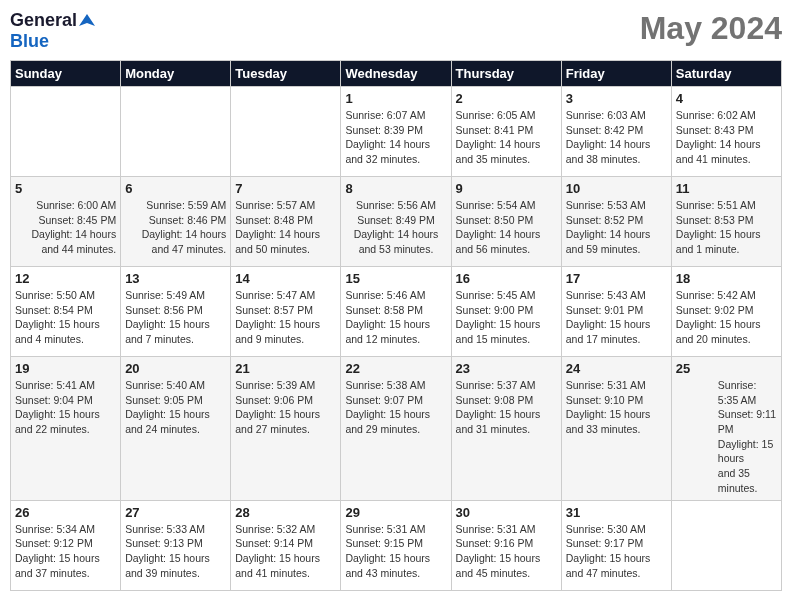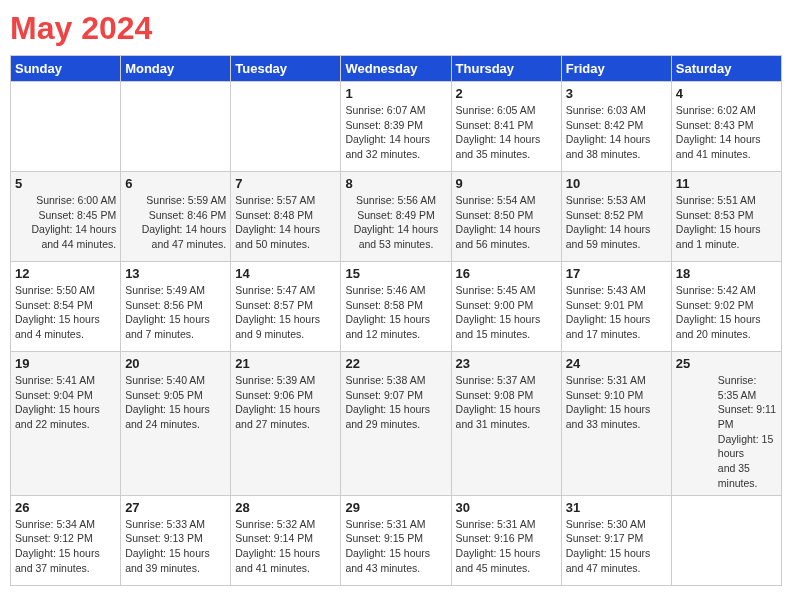--- a/index.html
+++ b/index.html
@@ -34,33 +34,33 @@
     .logo-line {
       display: flex;
       align-items: center;
     }
     .title-block {
       text-align: right;
     }
     .month-year {
       font-size: 32px;
       font-weight: bold;
-      color: #ef4444;
+      color: #737373;
     }
     .location {
       font-size: 16px;
       color: #333;
     }
     .calendar {
       width: 100%;
       border-collapse: collapse;
       table-layout: fixed;
     }
     .calendar th {
-      background: #1d4ed8;
+      background: #0f172a;
       color: #fff;
       font-size: 13px;
       font-weight: bold;
       padding: 5px 4px;
       text-align: left;
       border: 1px solid #ccc;
     }
     .calendar td {
       vertical-align: top;
       border: 1px solid #ccc;
@@ -84,20 +84,31 @@
       color: #333;
     }
     .empty-cell {
       background: #fff !important;
     }
   </style>
 </head>
 <body>
 
 <div class="header">
+  <div class="logo">
+    <div class="logo-line">
+      <span class="logo-general">General</span>
+      <svg width="16" height="16" viewBox="0 0 16 16" style="margin-left:2px;margin-bottom:2px">
+        <polygon points="8,2 16,14 8,11 0,14" fill="#1565c0"></polygon>
+      </svg>
+    </div>
+    <div>
+      <span class="logo-blue">Blue</span>
+    </div>
+  </div>
   <div class="title-block">
     <div class="month-year">May 2024</div>
   </div>
 </div>
 
 <table class="calendar">
   <thead>
     <tr>
     <th>Sunday</th>
         <th>Monday</th>

